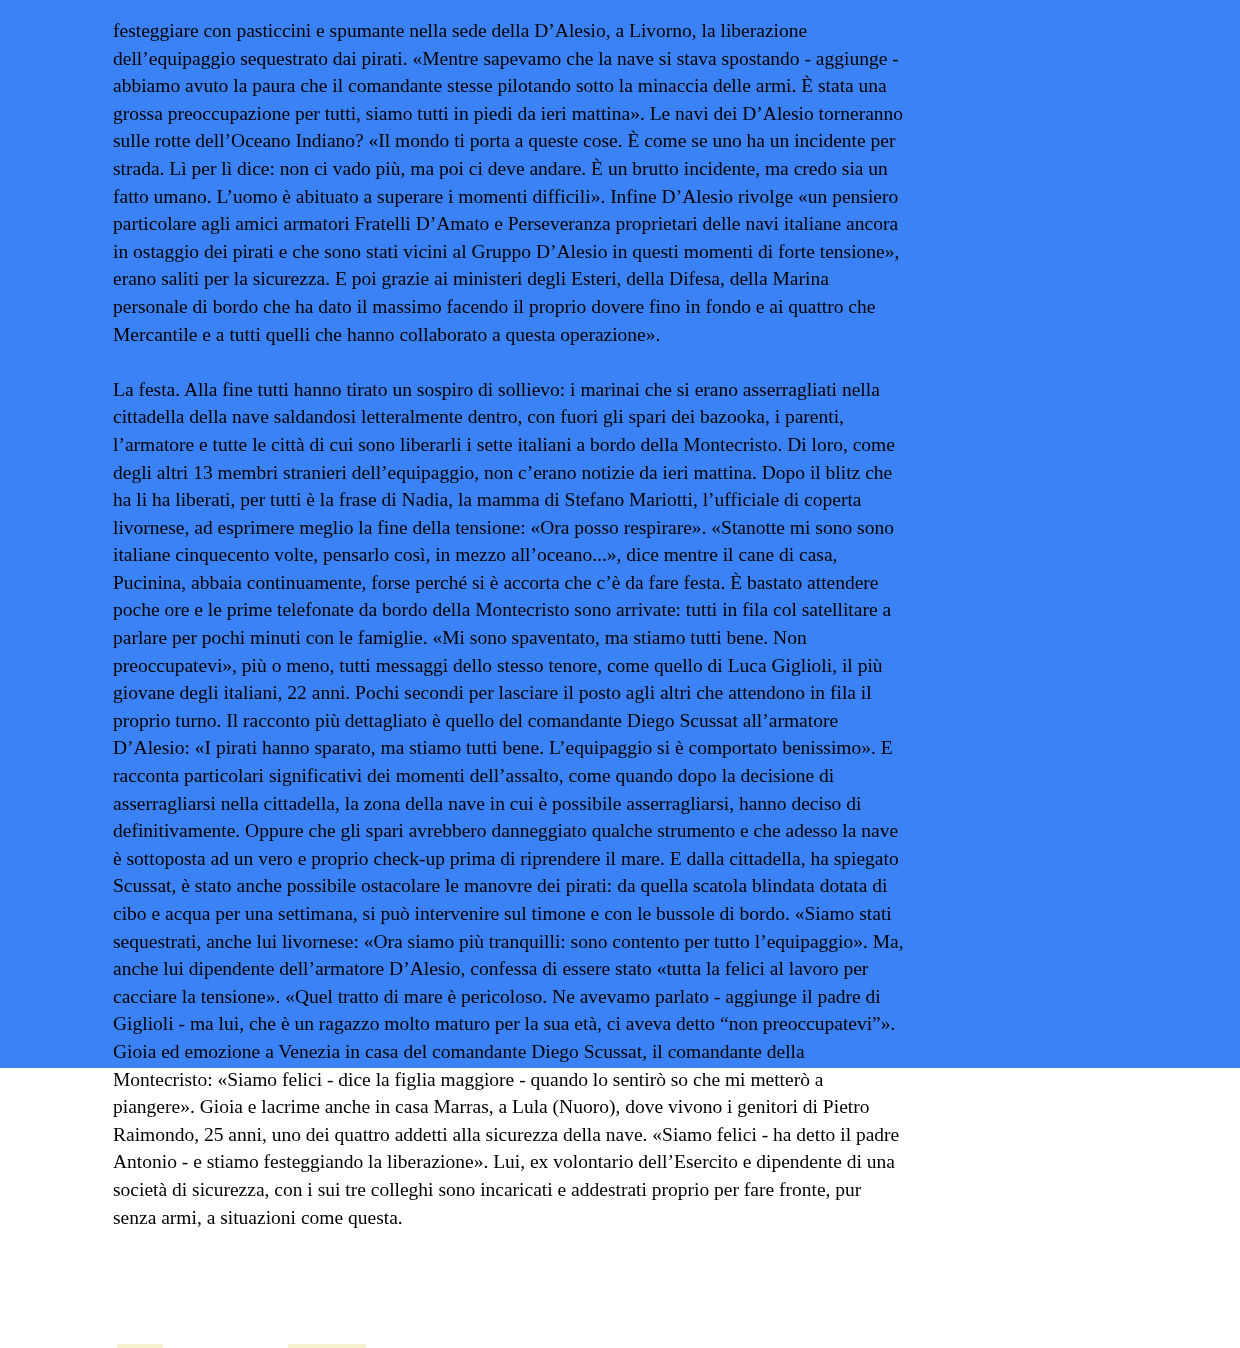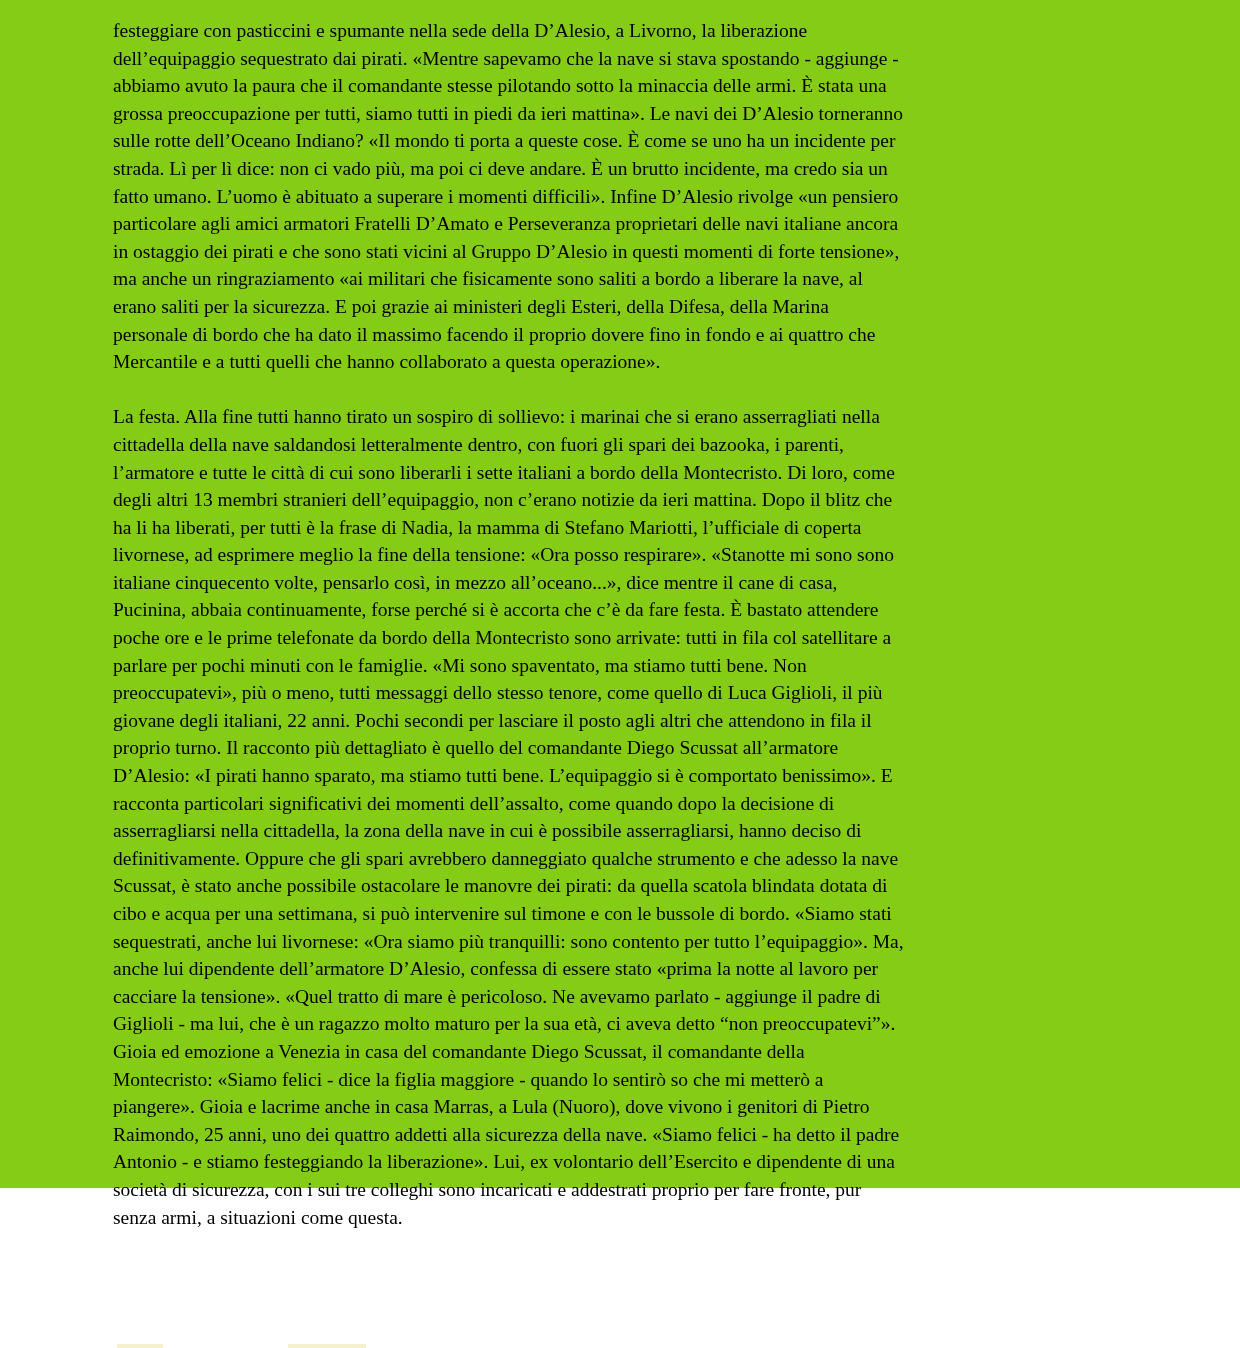--- a/index.html
+++ b/index.html
@@ -7,22 +7,22 @@
     padding: 0;
     width: 1240px;
     height: 1348px;
     background: #ffffff;
     overflow: hidden;
     font-family: "Liberation Serif", "DejaVu Serif", serif;
   }
   .page {
     position: relative;
     width: 1240px;
-    height: 1188px;
-    background: #84cc16;
+    height: 1068px;
+    background: #3b82f6;
     font-family: Liberation Serif, serif;
   }
   .text-block {
     position: absolute;
     left: 113px;
     top: 17px;
   }
   .para {
     margin: 0 0 27.6px 0;
     padding: 0;
@@ -55,21 +55,20 @@
       <div class="para">
         <div class="line">festeggiare con pasticcini e spumante nella sede della D’Alesio, a Livorno, la liberazione</div>
         <div class="line">dell’equipaggio sequestrato dai pirati. «Mentre sapevamo che la nave si stava spostando - aggiunge -</div>
         <div class="line">abbiamo avuto la paura che il comandante stesse pilotando sotto la minaccia delle armi. È stata una</div>
         <div class="line">grossa preoccupazione per tutti, siamo tutti in piedi da ieri mattina». Le navi dei D’Alesio torneranno</div>
         <div class="line">sulle rotte dell’Oceano Indiano? «Il mondo ti porta a queste cose. È come se uno ha un incidente per</div>
         <div class="line">strada. Lì per lì dice: non ci vado più, ma poi ci deve andare. È un brutto incidente, ma credo sia un</div>
         <div class="line">fatto umano. L’uomo è abituato a superare i momenti difficili». Infine D’Alesio rivolge «un pensiero</div>
         <div class="line">particolare agli amici armatori Fratelli D’Amato e Perseveranza proprietari delle navi italiane ancora</div>
         <div class="line">in ostaggio dei pirati e che sono stati vicini al Gruppo D’Alesio in questi momenti di forte tensione»,</div>
-        <div class="line">ma anche un ringraziamento «ai militari che fisicamente sono saliti a bordo a liberare la nave, al</div>
         <div class="line">erano saliti per la sicurezza. E poi grazie ai ministeri degli Esteri, della Difesa, della Marina</div>
         <div class="line">personale di bordo che ha dato il massimo facendo il proprio dovere fino in fondo e ai quattro che</div>
         <div class="line">Mercantile e a tutti quelli che hanno collaborato a questa operazione».</div>
       </div>
       <div class="para">
         <div class="line">La festa. Alla fine tutti hanno tirato un sospiro di sollievo: i marinai che si erano asserragliati nella</div>
         <div class="line">cittadella della nave saldandosi letteralmente dentro, con fuori gli spari dei bazooka, i parenti,</div>
         <div class="line">l’armatore e tutte le città di cui sono liberarli i sette italiani a bordo della Montecristo. Di loro, come</div>
         <div class="line">degli altri 13 membri stranieri dell’equipaggio, non c’erano notizie da ieri mattina. Dopo il blitz che</div>
         <div class="line">ha li ha liberati, per tutti è la frase di Nadia, la mamma di Stefano Mariotti, l’ufficiale di coperta</div>
@@ -78,24 +77,25 @@
         <div class="line">Pucinina, abbaia continuamente, forse perché si è accorta che c’è da fare festa. È bastato attendere</div>
         <div class="line">poche ore e le prime telefonate da bordo della Montecristo sono arrivate: tutti in fila col satellitare a</div>
         <div class="line">parlare per pochi minuti con le famiglie. «Mi sono spaventato, ma stiamo tutti bene. Non</div>
         <div class="line">preoccupatevi», più o meno, tutti messaggi dello stesso tenore, come quello di Luca Giglioli, il più</div>
         <div class="line">giovane degli italiani, 22 anni. Pochi secondi per lasciare il posto agli altri che attendono in fila il</div>
         <div class="line">proprio turno. Il racconto più dettagliato è quello del comandante Diego Scussat all’armatore</div>
         <div class="line">D’Alesio: «I pirati hanno sparato, ma stiamo tutti bene. L’equipaggio si è comportato benissimo». E</div>
         <div class="line">racconta particolari significativi dei momenti dell’assalto, come quando dopo la decisione di</div>
         <div class="line">asserragliarsi nella cittadella, la zona della nave in cui è possibile asserragliarsi, hanno deciso di</div>
         <div class="line">definitivamente. Oppure che gli spari avrebbero danneggiato qualche strumento e che adesso la nave</div>
+        <div class="line">è sottoposta ad un vero e proprio check-up prima di riprendere il mare. E dalla cittadella, ha spiegato</div>
         <div class="line">Scussat, è stato anche possibile ostacolare le manovre dei pirati: da quella scatola blindata dotata di</div>
         <div class="line">cibo e acqua per una settimana, si può intervenire sul timone e con le bussole di bordo. «Siamo stati</div>
         <div class="line">sequestrati, anche lui livornese: «Ora siamo più tranquilli: sono contento per tutto l’equipaggio». Ma,</div>
-        <div class="line">anche lui dipendente dell’armatore D’Alesio, confessa di essere stato «prima la notte al lavoro per</div>
+        <div class="line">anche lui dipendente dell’armatore D’Alesio, confessa di essere stato «tutta la felici al lavoro per</div>
         <div class="line">cacciare la tensione». «Quel tratto di mare è pericoloso. Ne avevamo parlato - aggiunge il padre di</div>
         <div class="line">Giglioli - ma lui, che è un ragazzo molto maturo per la sua età, ci aveva detto “non preoccupatevi”».</div>
         <div class="line">Gioia ed emozione a Venezia in casa del comandante Diego Scussat, il comandante della</div>
         <div class="line">Montecristo: «Siamo felici - dice la figlia maggiore - quando lo sentirò so che mi metterò a</div>
         <div class="line">piangere». Gioia e lacrime anche in casa Marras, a Lula (Nuoro), dove vivono i genitori di Pietro</div>
         <div class="line">Raimondo, 25 anni, uno dei quattro addetti alla sicurezza della nave. «Siamo felici - ha detto il padre</div>
         <div class="line">Antonio - e stiamo festeggiando la liberazione». Lui, ex volontario dell’Esercito e dipendente di una</div>
         <div class="line">società di sicurezza, con i sui tre colleghi sono incaricati e addestrati proprio per fare fronte, pur</div>
         <div class="line">senza armi, a situazioni come questa.</div>
       </div>

